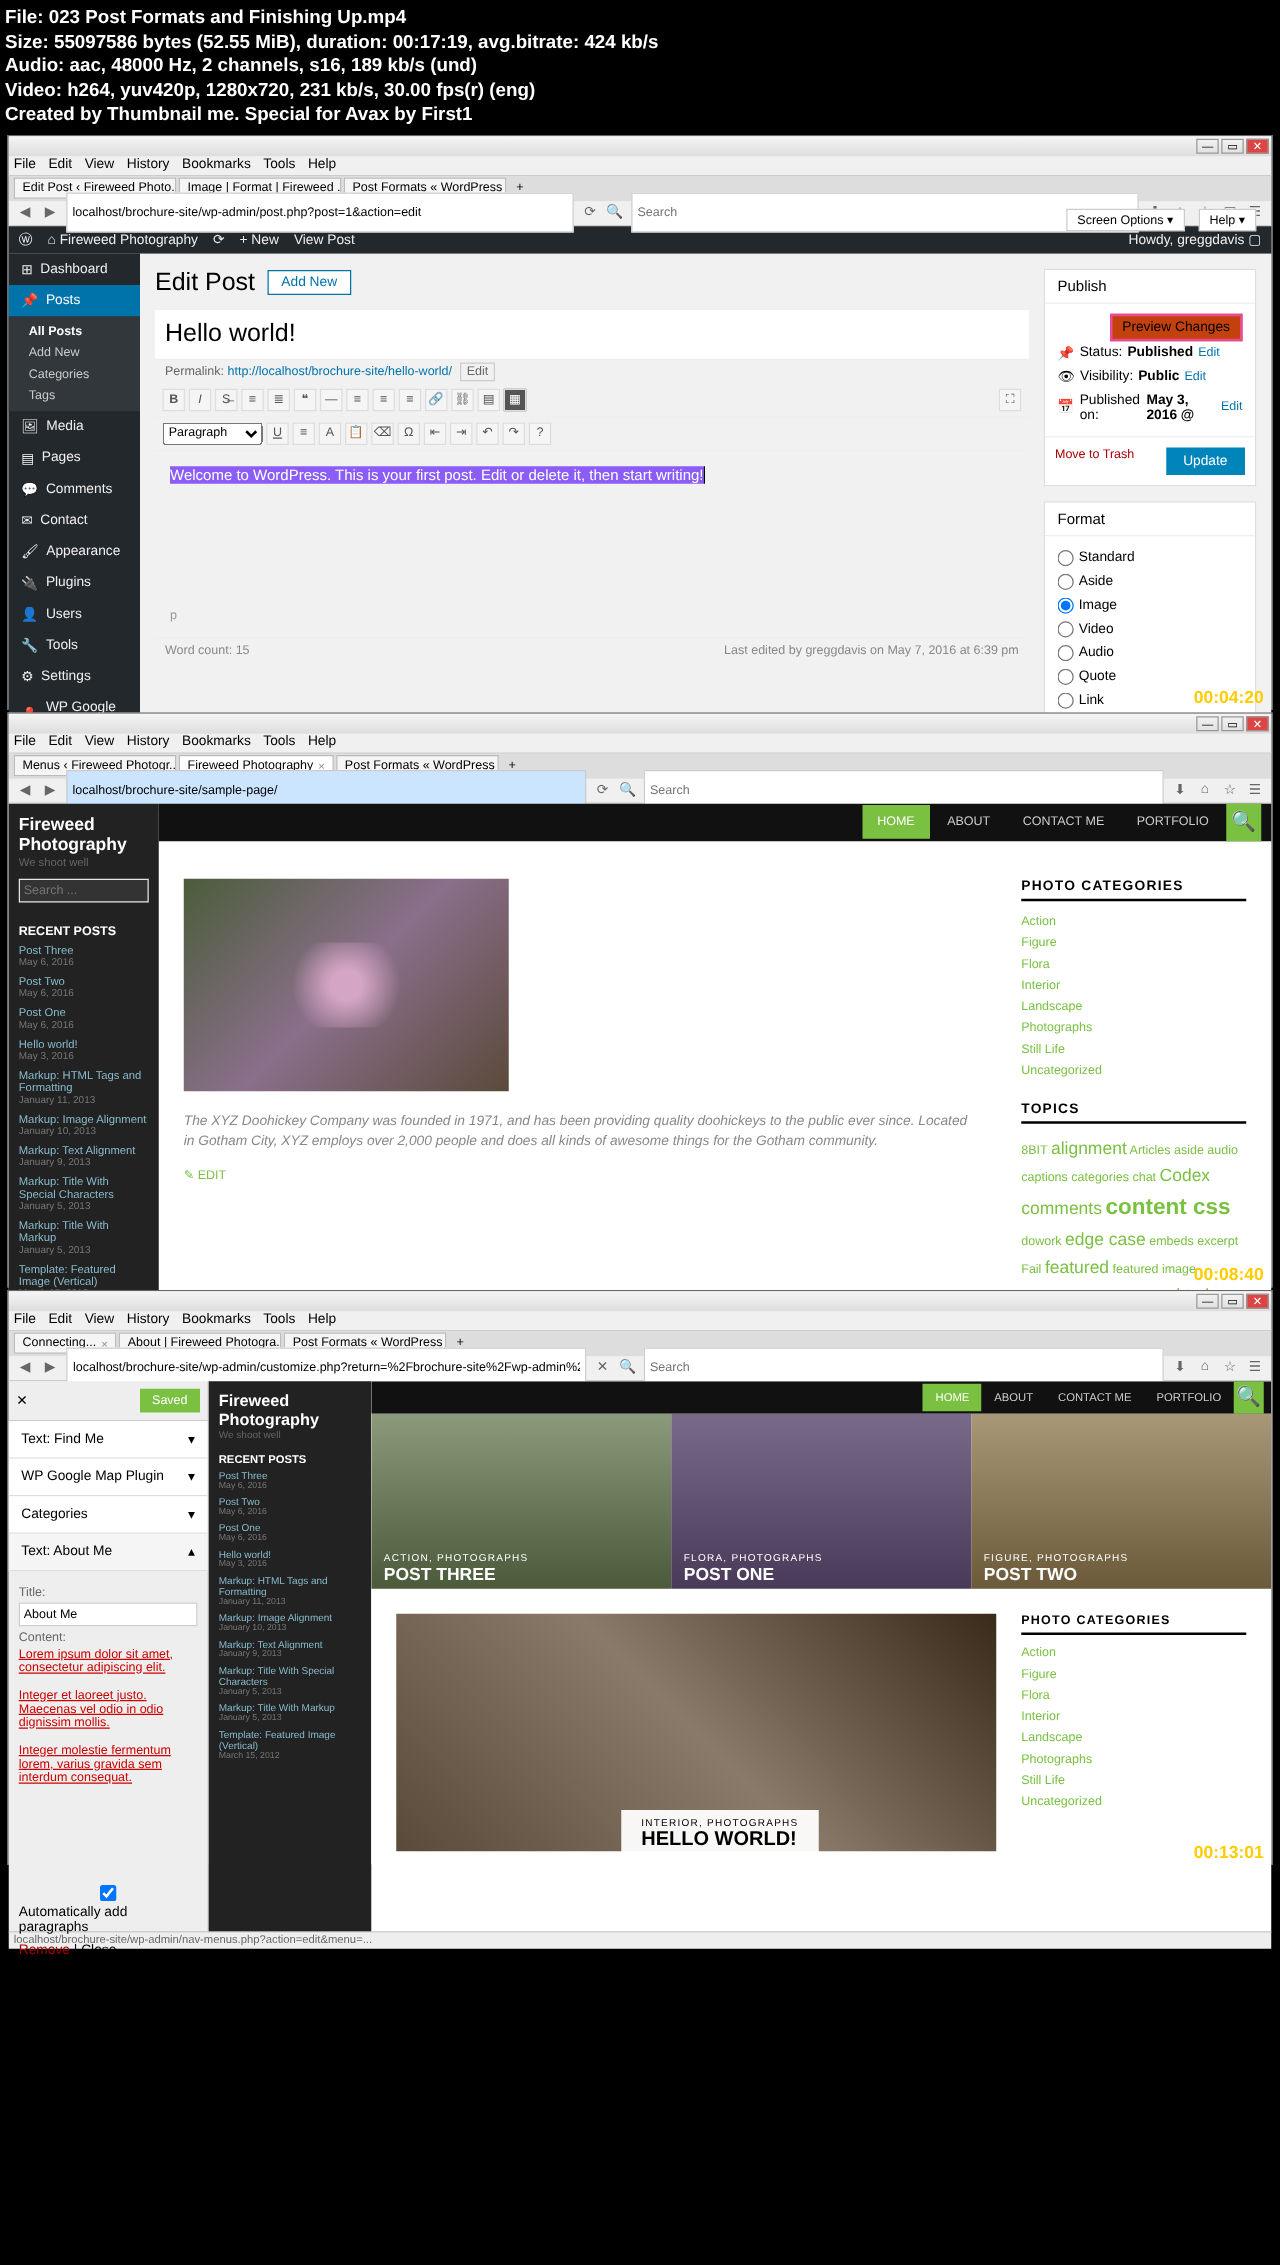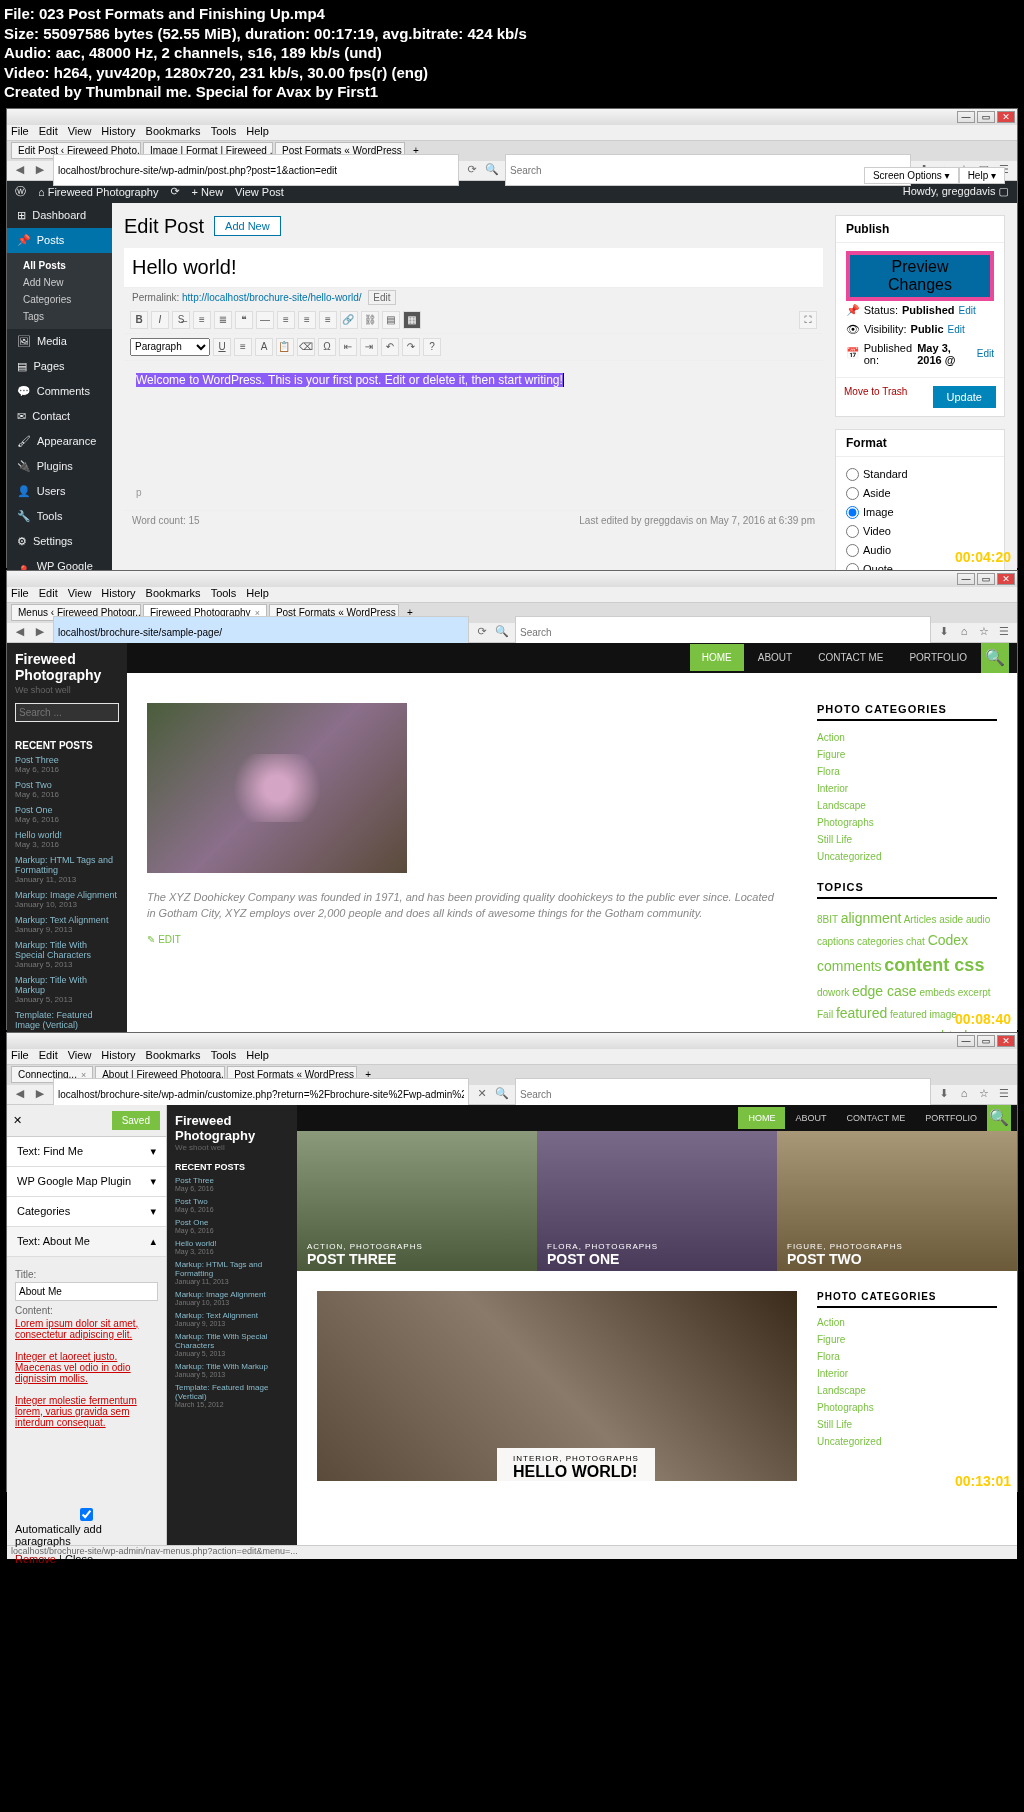--- a/index.html
+++ b/index.html
@@ -37,28 +37,28 @@
 .wp-permalink a{color:#0073aa}
 .wp-media{padding:6px 8px;border-bottom:1px solid #eee}
 .wp-media button{background:#fff;border:1px solid #ccc;padding:3px 8px;font-size:11px}
 .wp-toolbar{padding:4px 6px;border-bottom:1px solid #eee;display:flex;gap:3px;flex-wrap:wrap}
 .wp-toolbar span{width:18px;height:18px;background:#f5f5f5;border:1px solid #ddd;font-size:10px;text-align:center;line-height:16px;color:#555}
 .wp-content{padding:12px;min-height:130px;font-size:12px}
 .wp-content .sel{background:#8b5cf6;color:#fff;display:inline}
 .wp-footer{padding:4px 8px;font-size:10px;color:#888;display:flex;justify-content:space-between;border-top:1px solid #eee}
 .wp-right{width:170px;margin-left:12px}
 .wp-box{background:#fff;border:1px solid #ddd;margin-bottom:12px;font-size:11px}
-.wp-box h3{padding:6px 10px;border-bottom:1px solid #eee;font-size:12px;font-weight:bold}
+.wp-box h3{padding:6px 10px;border-bottom:1px solid #eee;font-size:12px;font-weight:normal}
 .wp-box .body{padding:8px 10px}
 .wp-box .row{padding:3px 0;display:flex;align-items:center;gap:4px}
 .wp-box .pub{display:flex;justify-content:space-between;padding:8px;border-top:1px solid #eee}
 .wp-box .pub a{color:#a00;font-size:10px}
 .wp-box .pub button{background:#0085ba;color:#fff;border:none;padding:5px 14px;font-size:11px}
 .wp-box .edit{color:#0073aa;font-size:10px}
-.screen-opts{position:absolute;right:12px;top:58px;display:flex;gap:0}
+.screen-opts{position:absolute;right:12px;top:58px;display:flex;gap:11px}
 .screen-opts span{background:#fff;border:1px solid #ccc;padding:2px 8px;font-size:10px}
 .tsright{position:absolute;bottom:2px;right:6px;color:#fc0;font-size:14px;font-weight:bold}
 
 
 .fe-body{display:flex;height:430px;background:#fff}
 .fe-left{width:120px;background:#222;color:#aaa;padding:8px;font-size:10px}
 .fe-left h2{color:#fff;font-size:14px;margin-bottom:2px}
 .fe-left .tag{color:#666;font-size:9px}
 .fe-left input{width:100%;margin:8px 0;padding:3px;background:#333;border:1px solid #e5e5e5;color:#fff;font-size:10px}
 .fe-left h4{color:#fff;font-size:10px;margin:10px 0 4px}
@@ -254,21 +254,21 @@
         </div>
         <div class="wp-footer">
           <span>Word count: 15</span>
           <span>Last edited by greggdavis on May 7, 2016 at 6:39 pm</span>
         </div>
       </div>
       <div class="wp-right">
         <div class="wp-box">
           <h3>Publish</h3>
           <div class="body">
-            <div style="text-align:right"><button style="border:4px solid #ec4899;background:#0369a1;padding:3px 8px;font-size:16px">Preview Changes</button></div>
+            <div style="text-align:right"><button style="border:2px solid #ec4899;background:#c2410c;padding:3px 8px;font-size:11px">Preview Changes</button></div>
             <div class="row">📌 <span>Status:</span> <b>Published</b> <a class="edit">Edit</a></div>
             <div class="row">👁 <span>Visibility:</span> <b>Public</b> <a class="edit">Edit</a></div>
             <div class="row">📅 <span>Published on:</span> <b>May 3, 2016 @</b> <a class="edit">Edit</a></div>
           </div>
           <div class="pub">
             <a>Move to Trash</a>
             <button>Update</button>
           </div>
         </div>
         <div class="wp-box">

